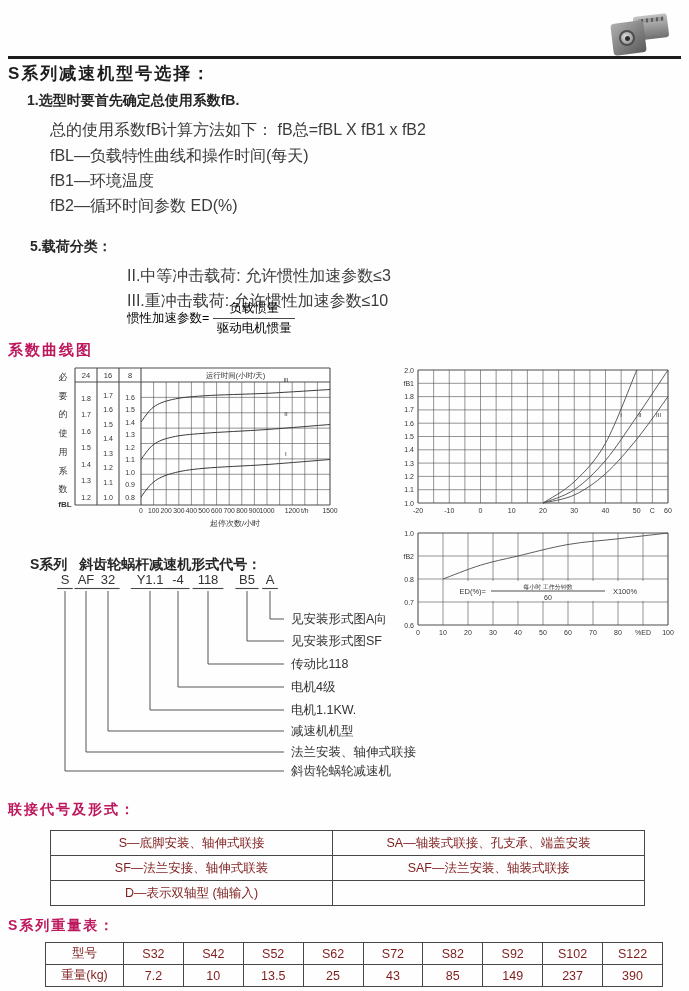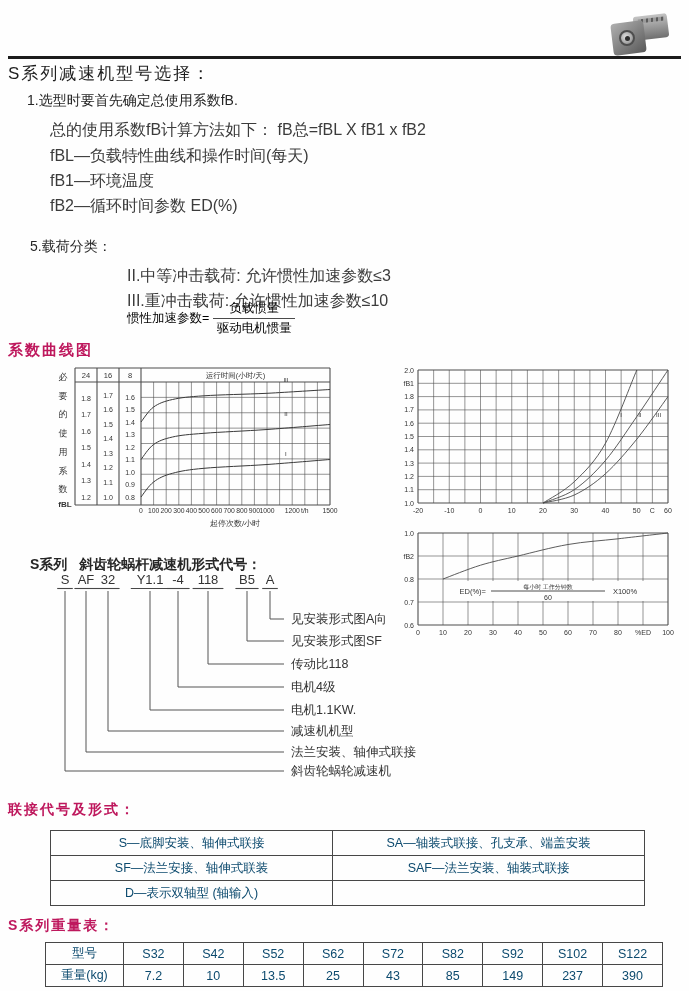--- a/index.html
+++ b/index.html
@@ -1,41 +1,41 @@
 <!DOCTYPE html>
 <html><head>
 <meta charset="utf-8">
 <style>
   *{margin:0;padding:0;box-sizing:border-box}
   html,body{background:#ffffff}
   body{font-family:"Liberation Sans","DejaVu Sans",sans-serif;color:#3a3a3a}
   .page{position:relative;width:689px;height:991px;background:#fefefe;overflow:hidden}
   
   .rule{position:absolute;left:8px;top:56px;width:673px;height:3px;background:#1b1b1b}
-  .title{position:absolute;left:8px;top:62px;font-size:17px;font-weight:normal;letter-spacing:2px;color:#1d1d1d}
-  .step-head{position:absolute;font-size:14px;font-weight:normal;color:#262626}
+  .title{position:absolute;left:8px;top:62px;font-size:17px;font-weight:bold;letter-spacing:2px;color:#1d1d1d}
+  .step-head{position:absolute;font-size:14px;font-weight:bold;color:#262626}
   .body-line{position:absolute;font-size:16px;color:#3b3b3b;white-space:nowrap}
   .sec-head{position:absolute;font-size:14px;font-weight:bold;letter-spacing:2px;color:#be185d}
   
   .formula{position:absolute;left:127px;top:300px;display:flex;align-items:center;font-size:12.5px;color:#000000}
   .frac{display:inline-flex;flex-direction:column;text-align:center;margin-left:4px}
   .frac .num{padding:0 16px 1px 16px;border-bottom:1.5px solid #4a4a4a}
   .frac .den{padding-top:1px}
   
   .photo{position:absolute;left:610px;top:10px;width:62px;height:48px}
   .photo .motor{position:absolute;left:24px;top:5px;width:34px;height:24px;background:linear-gradient(#c4c4c4,#6f6f6f);border-radius:3px;transform:rotate(-7deg)}
   .photo .fins{position:absolute;left:28px;top:8px;width:26px;height:4px;background:repeating-linear-gradient(90deg,#9a9a9a 0 3px,#5c5c5c 3px 5px);transform:rotate(-7deg)}
   .photo .gearbox{position:absolute;left:2px;top:12px;width:33px;height:32px;background:linear-gradient(145deg,#b0b0b0,#585858);border-radius:4px;transform:rotate(-7deg)}
   .photo .hub{position:absolute;left:9px;top:20px;width:16px;height:16px;border-radius:50%;background:radial-gradient(circle at 40% 40%,#e0e0e0,#808080);border:2px solid #4e4e4e}
   .photo .hub-dot{position:absolute;left:15px;top:26px;width:5px;height:5px;border-radius:50%;background:#2e2e2e}
   
   svg{position:absolute;overflow:visible}
   svg text{font-family:"Liberation Sans","DejaVu Sans",sans-serif;fill:#333}
   
-  table{position:absolute;border-collapse:collapse;table-layout:fixed;font-size:12.5px;color:#0c4a6e}
+  table{position:absolute;border-collapse:collapse;table-layout:fixed;font-size:12.5px;color:#7f1d1d}
   td{border:1.5px solid #474747;text-align:center;vertical-align:middle;padding:0 2px;overflow:hidden;white-space:nowrap}
   #conn-table{left:50px;top:830px;width:595px}
   #conn-table td{height:25px}
   #weight-table{left:45px;top:942px;width:618px}
   #weight-table td{height:22px}
   .code-heading{position:absolute;left:30px;top:556px;font-size:14px;font-weight:bold;color:#262626;display:flex;gap:12px}
 </style>
 </head>
 <body>
 

